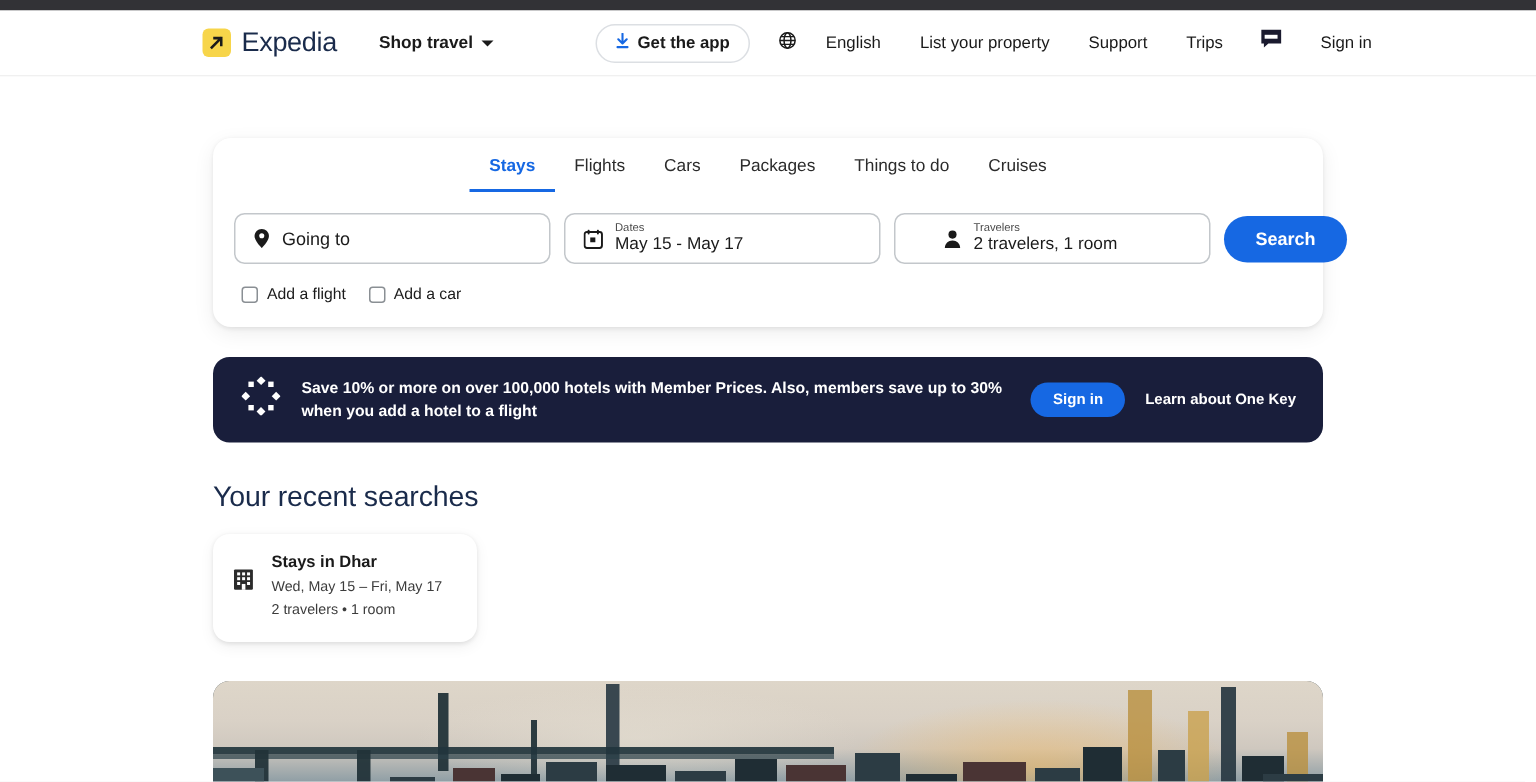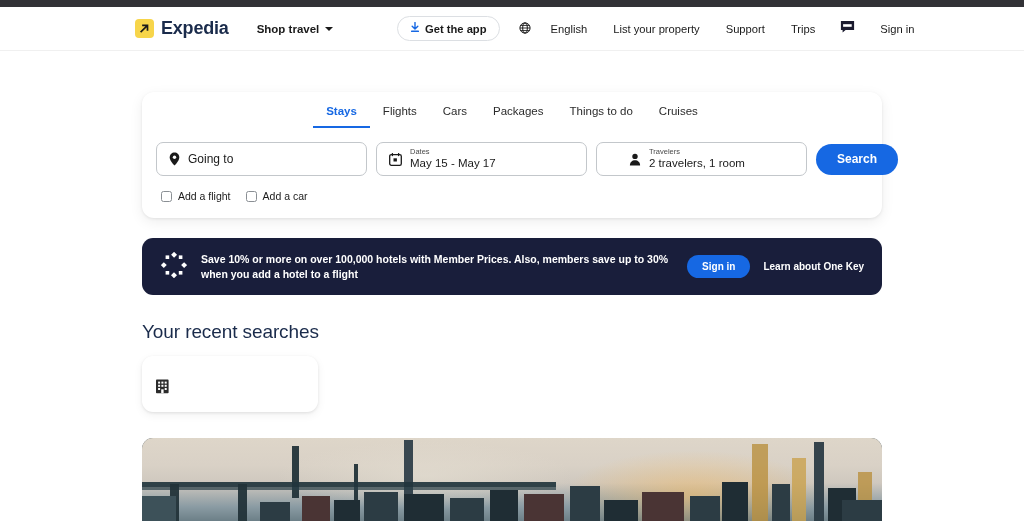--- a/index.html
+++ b/index.html
@@ -40,21 +40,21 @@
     border-radius: 4px;
     display: flex;
     align-items: center;
     justify-content: center;
   }
   .logo-mark svg { display: block; }
   .logo-text {
     font-size: 18px;
     letter-spacing: -0.2px;
     color: #1a2b4b;
-    font-weight: 700;
+    font-weight: 400;
   }
   .shop-travel {
     margin-left: 28px;
     font-size: 11.5px;
     color: #1a1a1a;
     font-weight: 600;
     display: flex;
     align-items: center;
     gap: 6px;
     cursor: pointer;
@@ -493,20 +493,25 @@
             <rect x="9.7" y="3.6" width="2" height="2"></rect>
             <rect x="3.1" y="6.8" width="2" height="2"></rect>
             <rect x="6.4" y="6.8" width="2" height="2"></rect>
             <rect x="9.7" y="6.8" width="2" height="2"></rect>
             <rect x="3.1" y="10" width="2" height="2"></rect>
             <rect x="9.7" y="10" width="2" height="2"></rect>
             <rect x="6.2" y="11.3" width="2.4" height="3.9"></rect>
           </g>
         </svg>
       </span>
+      <div>
+        <div class="recent-title">Stays in Dhar</div>
+        <div class="recent-line">Wed, May 15 – Fri, May 17</div>
+        <div class="recent-line">2 travelers • 1 room</div>
+      </div>
     </div>
 
     <section class="hero">
       <div class="hero-sky"></div>
       <div class="hero-glow2"></div>
       <div class="hero-glow"></div>
 
       <div class="tower" style="left:150px; top:8px; width:7px; height:52px;"></div>
       <div class="tower" style="left:262px; top:2px; width:9px; height:58px; background:#2f3f49;"></div>
       <div class="tower" style="left:212px; top:26px; width:4px; height:36px;"></div>

